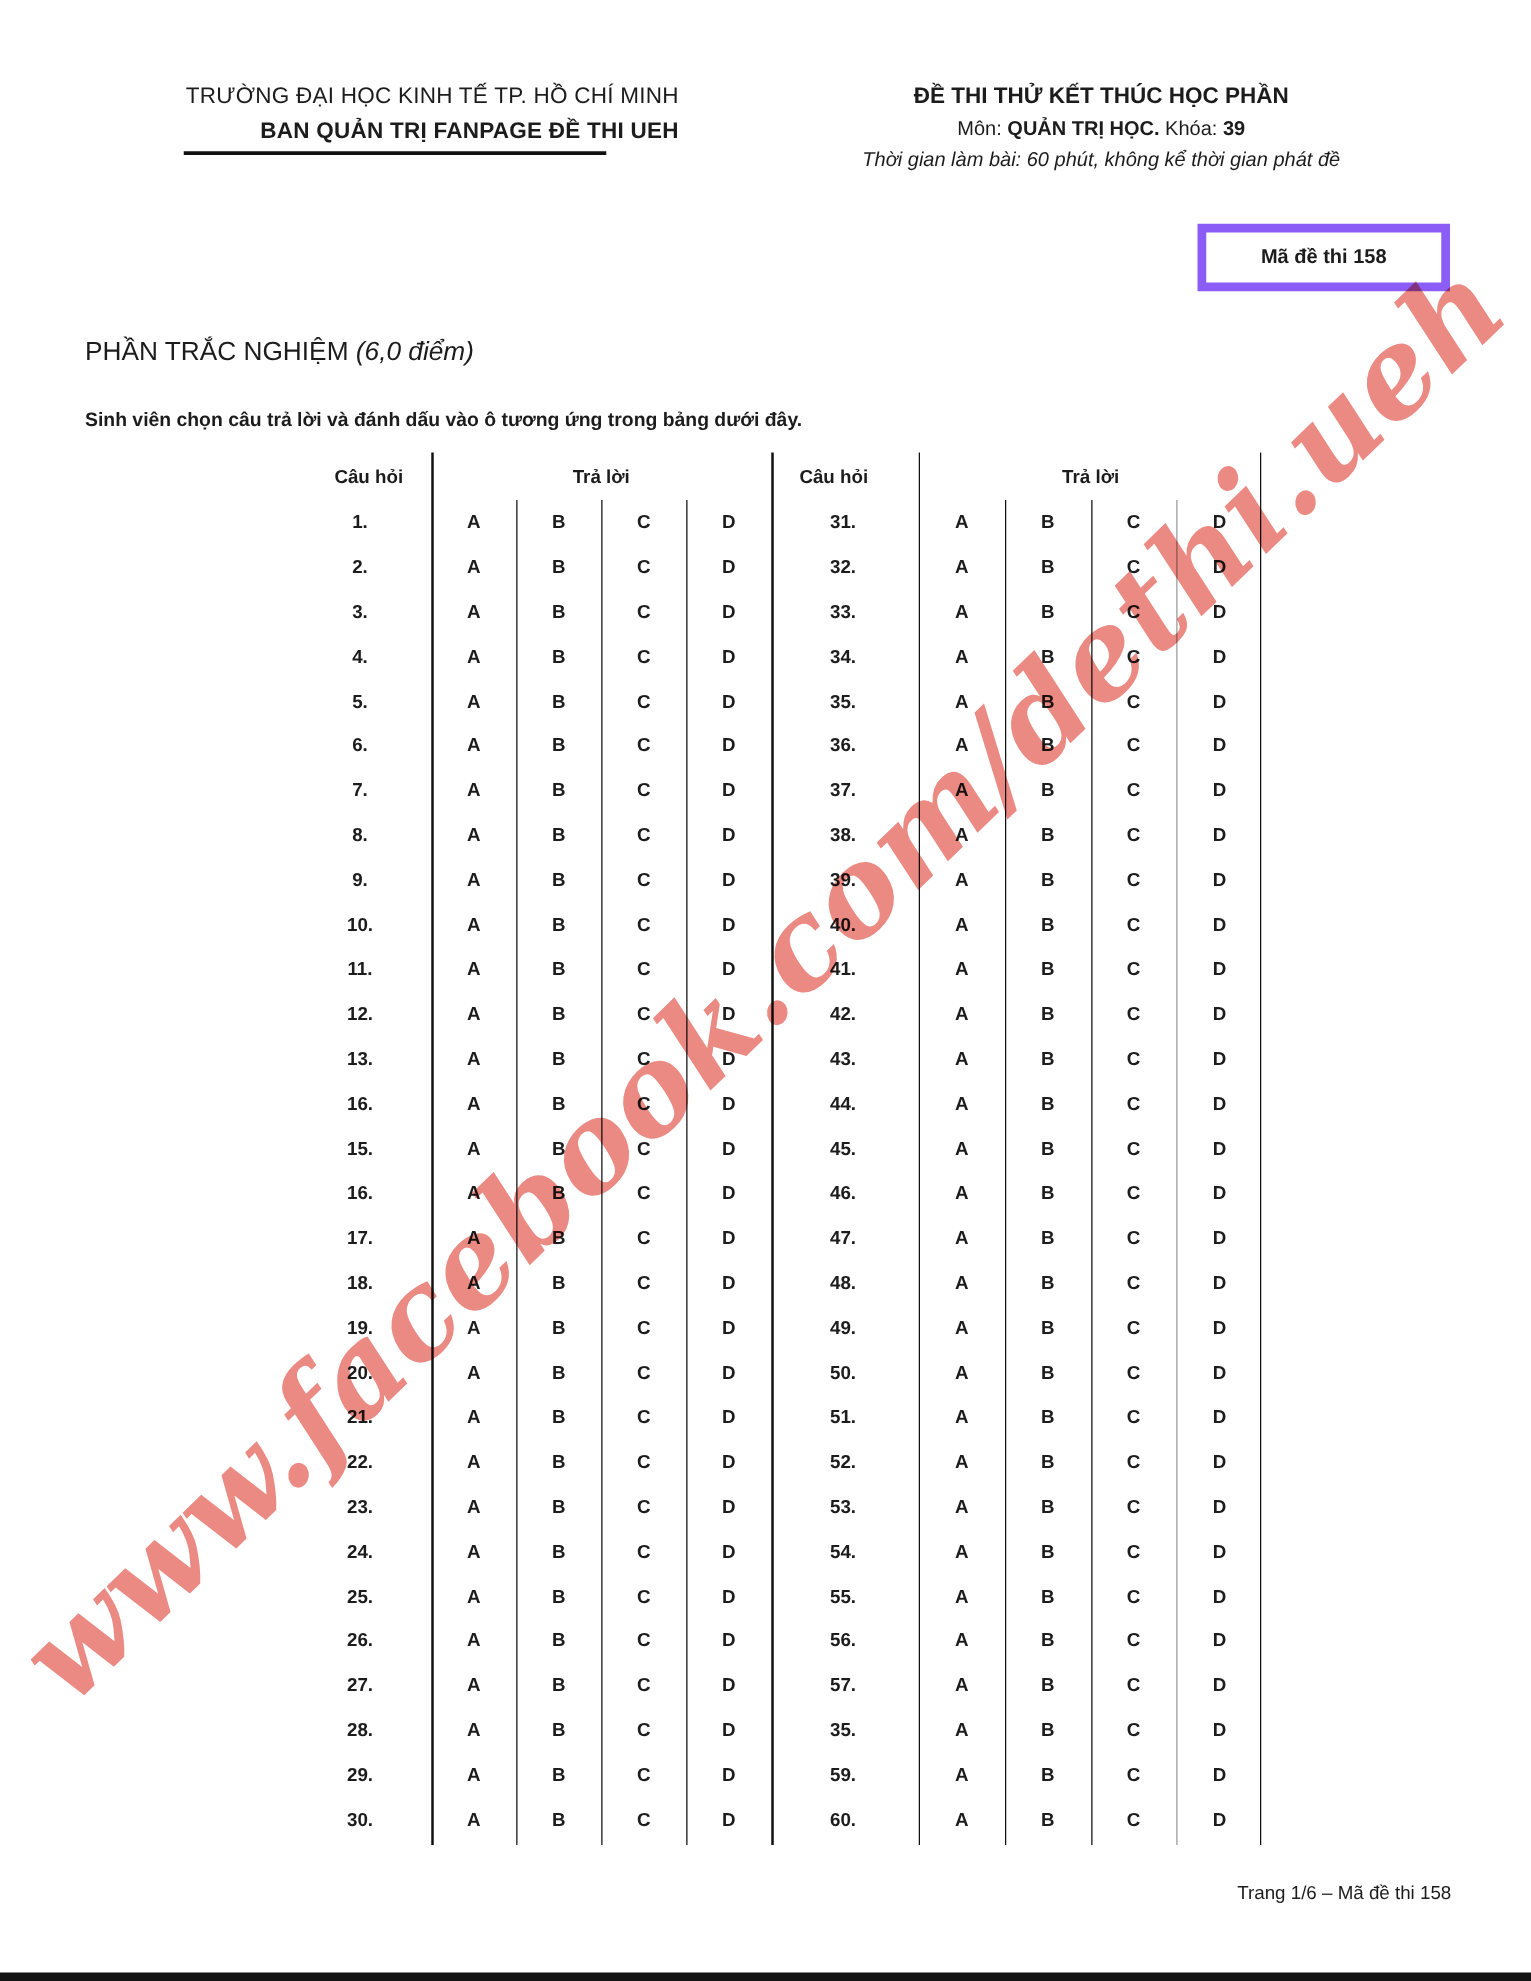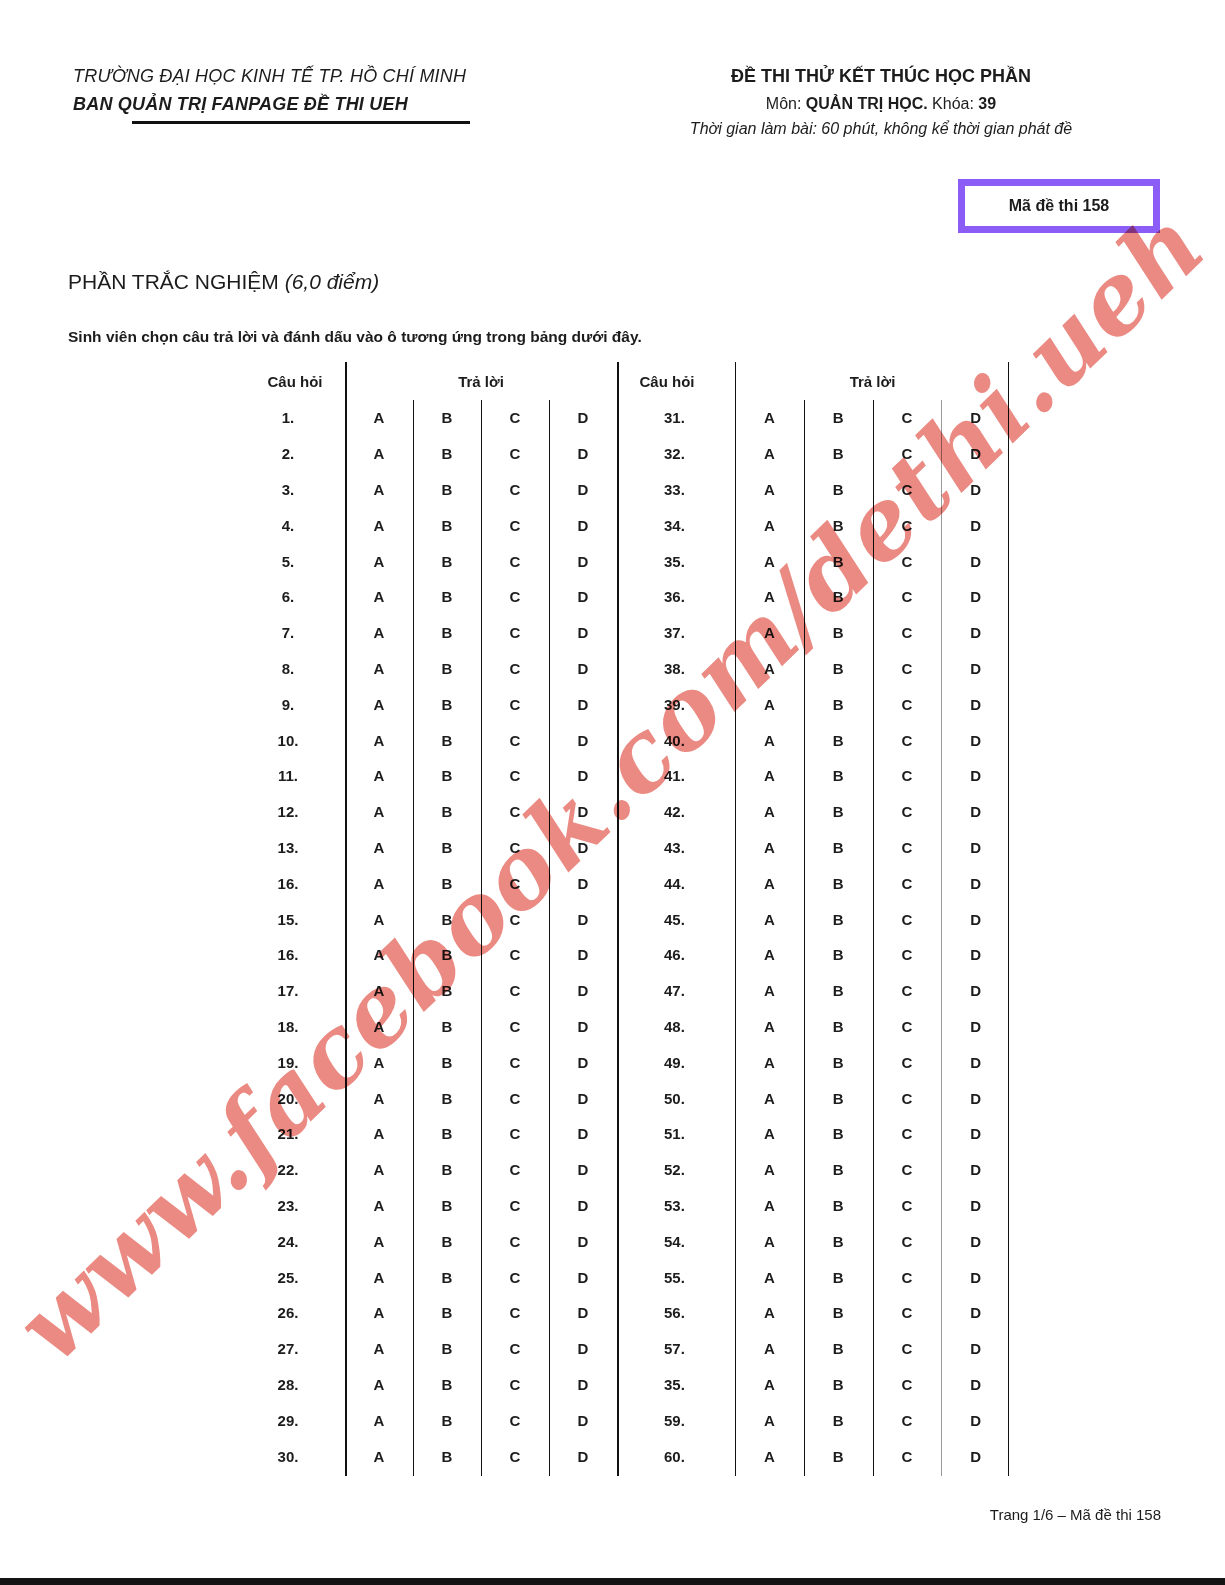--- a/index.html
+++ b/index.html
@@ -3,21 +3,21 @@
 <meta charset="utf-8">
 <style>
   html,body { margin:0; padding:0; background:#e8e8e8; }
   .page {
     position:relative; width:1225px; height:1585px; margin:0 auto;
     background:#ffffff; overflow:hidden;
     font-family:"Liberation Sans", sans-serif; color:#1c1c1c;
   }
 
   
-  .header-left { position:absolute; left:73px; top:66px; width:455px; text-align:left;font-style:italic; }
+  .header-left { position:absolute; left:88px; top:66px; width:455px; text-align:right; }
   .header-left .school { font-size:18px; letter-spacing:.2px; }
   .header-left .fanpage { font-size:18px; font-weight:bold; margin-top:7px; letter-spacing:.2px; }
   .header-left .rule { width:338px; height:0; border-top:3px solid #111; margin:6px auto 0 auto; }
 
   .header-right { position:absolute; left:598px; top:66px; width:566px; text-align:center; }
   .header-right .exam-title { font-size:18px; font-weight:bold; }
   .header-right .subject-line { font-size:16px; margin-top:8px; }
   .header-right .subject-line b { font-weight:bold; }
   .header-right .duration { font-size:16px; font-style:italic; margin-top:7px; }
 

